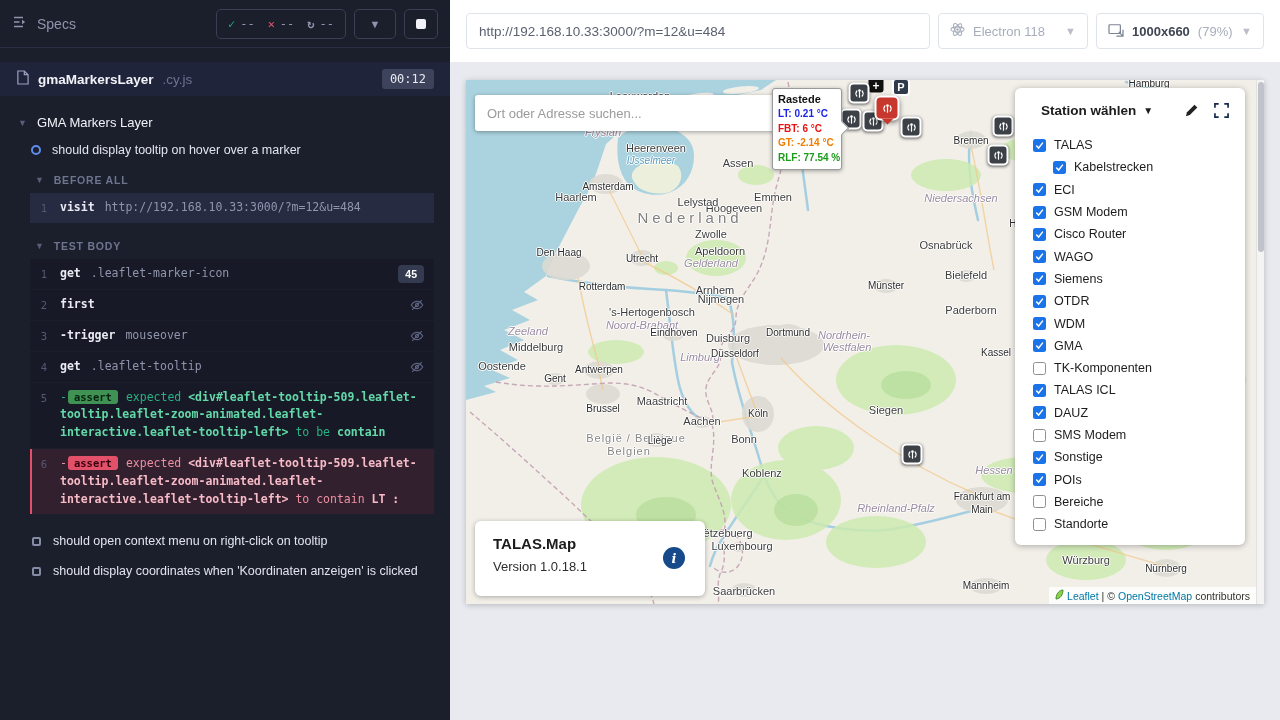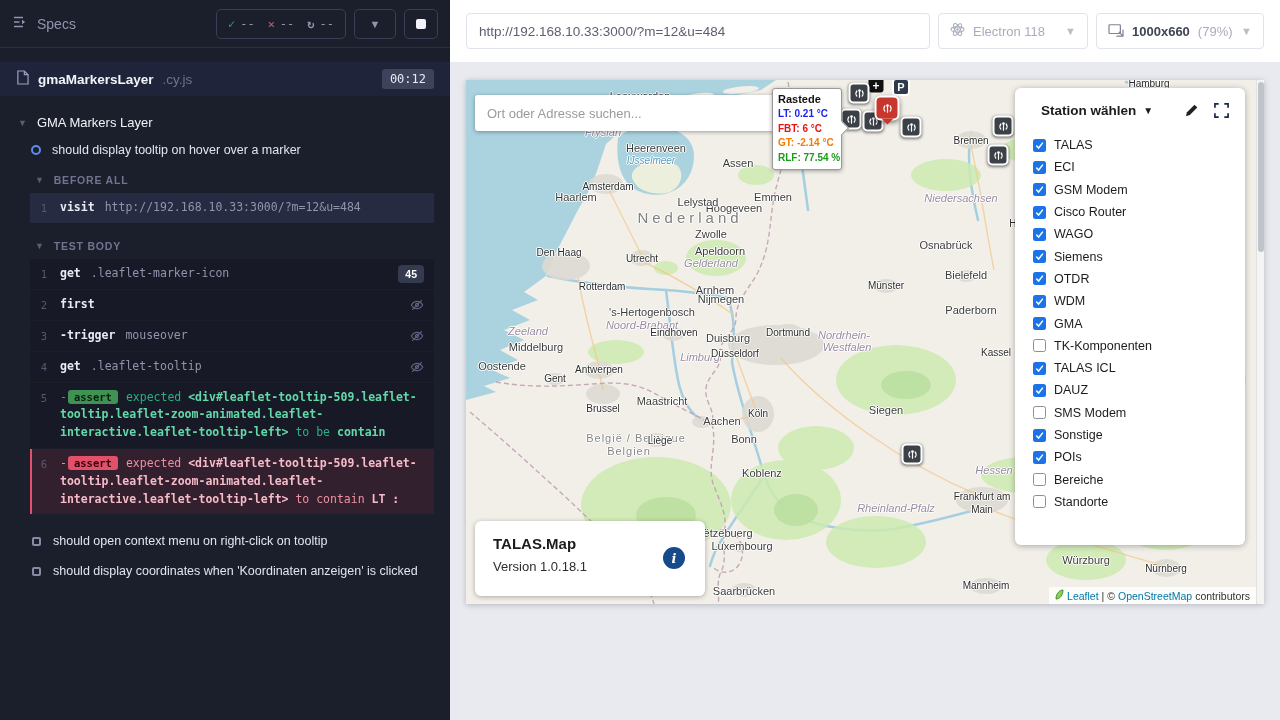--- a/index.html
+++ b/index.html
@@ -417,21 +417,21 @@
           <span class="lbl region" style="left: 62px; top: 251px;">Zeeland</span>
           <span class="lbl " style="left: 70px; top: 267px;">Middelburg</span>
           <span class="lbl " style="left: 36px; top: 286px;">Oostende</span>
           <span class="lbl big" style="left: 89px; top: 298px;">Gent</span>
           <span class="lbl big" style="left: 133px; top: 289px;">Antwerpen</span>
           <span class="lbl big" style="left: 137px; top: 312px; margin-top: 16px;">Brussel</span>
           <span class="lbl country-sm" style="left: 170px; top: 358px;">België / Belgique</span>
           <span class="lbl country-sm" style="left: 163px; top: 371px;">Belgien</span>
           <span class="lbl " style="left: 196px; top: 321px;">Maastricht</span>
           <span class="lbl region" style="left: 234px; top: 277px;">Limburg</span>
-          <span class="lbl " style="left: 236px; top: 341px; margin-left: 20px;">Aachen</span>
+          <span class="lbl " style="left: 236px; top: 341px;">Aachen</span>
           <span class="lbl big" style="left: 194px; top: 360px;">Liège</span>
           <span class="lbl " style="left: 262px; top: 258px;">Duisburg</span>
           <span class="lbl big" style="left: 269px; top: 273px;">Düsseldorf</span>
           <span class="lbl big" style="left: 322px; top: 252px;">Dortmund</span>
           <span class="lbl big" style="left: 292px; top: 333px;">Köln</span>
           <span class="lbl " style="left: 278px; top: 359px;">Bonn</span>
           <span class="lbl " style="left: 296px; top: 393px;">Koblenz</span>
           <span class="lbl big" style="left: 683px; top: 3px;">Hamburg</span>
           <span class="lbl big" style="left: 505px; top: 60px;">Bremen</span>
           <span class="lbl region" style="left: 495px; top: 118px;">Niedersachsen</span>
@@ -573,20 +573,28 @@
         </div>
         <div class="chk-list" id="station-list">
             <div class="chk-row">
               <span class="chk-box on">
                 <svg width="9" height="9" viewBox="0 0 12 12">
                   <path d="M2.2 6.6l2.6 2.8L10 2.8" stroke="#fff" stroke-width="2" fill="none" stroke-linecap="round"></path>
                 </svg>
               </span>
               <span class="chk-label">TALAS</span>
             </div>
+            <div class="chk-row indent">
+              <span class="chk-box on">
+                <svg width="9" height="9" viewBox="0 0 12 12">
+                  <path d="M2.2 6.6l2.6 2.8L10 2.8" stroke="#fff" stroke-width="2" fill="none" stroke-linecap="round"></path>
+                </svg>
+              </span>
+              <span class="chk-label">Kabelstrecken</span>
+            </div>
             <div class="chk-row">
               <span class="chk-box on">
                 <svg width="9" height="9" viewBox="0 0 12 12">
                   <path d="M2.2 6.6l2.6 2.8L10 2.8" stroke="#fff" stroke-width="2" fill="none" stroke-linecap="round"></path>
                 </svg>
               </span>
               <span class="chk-label">ECI</span>
             </div>
             <div class="chk-row">
               <span class="chk-box on">

